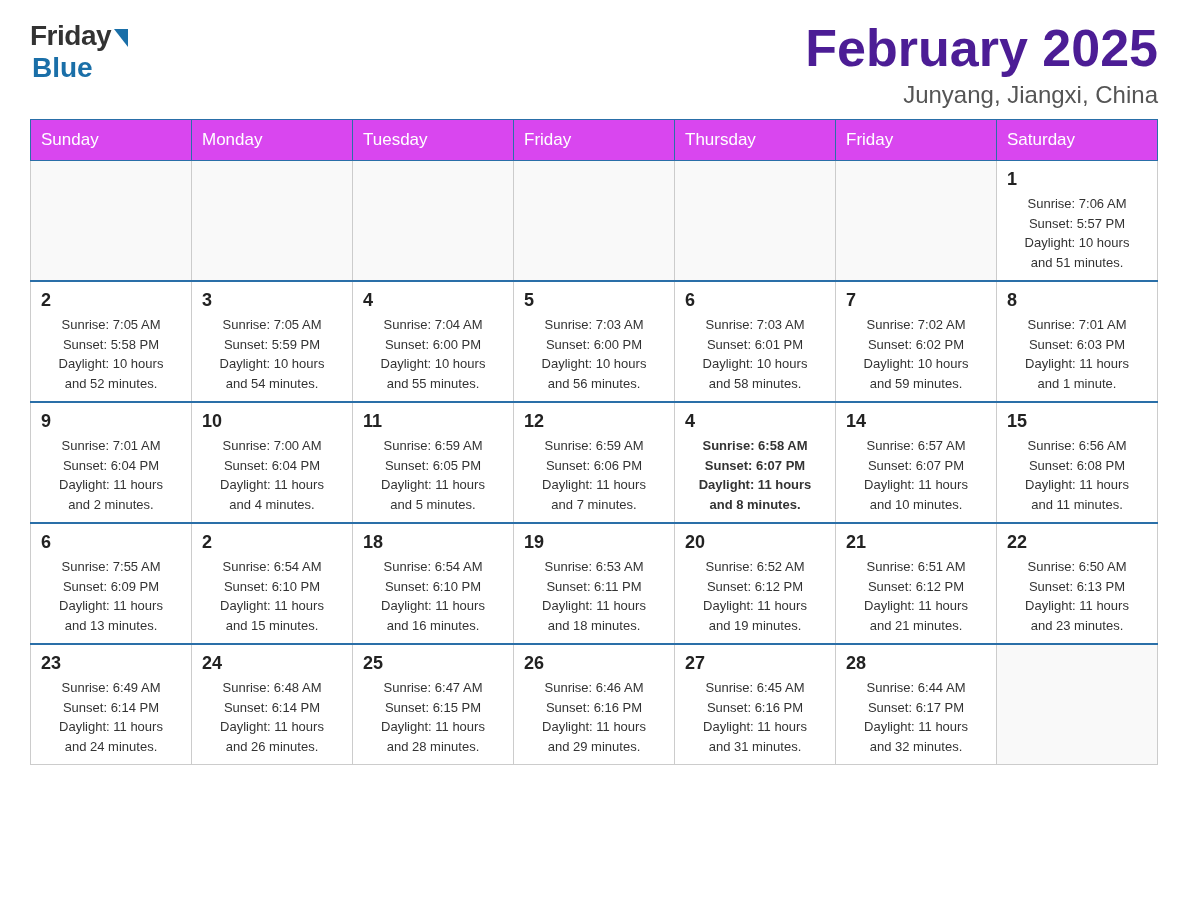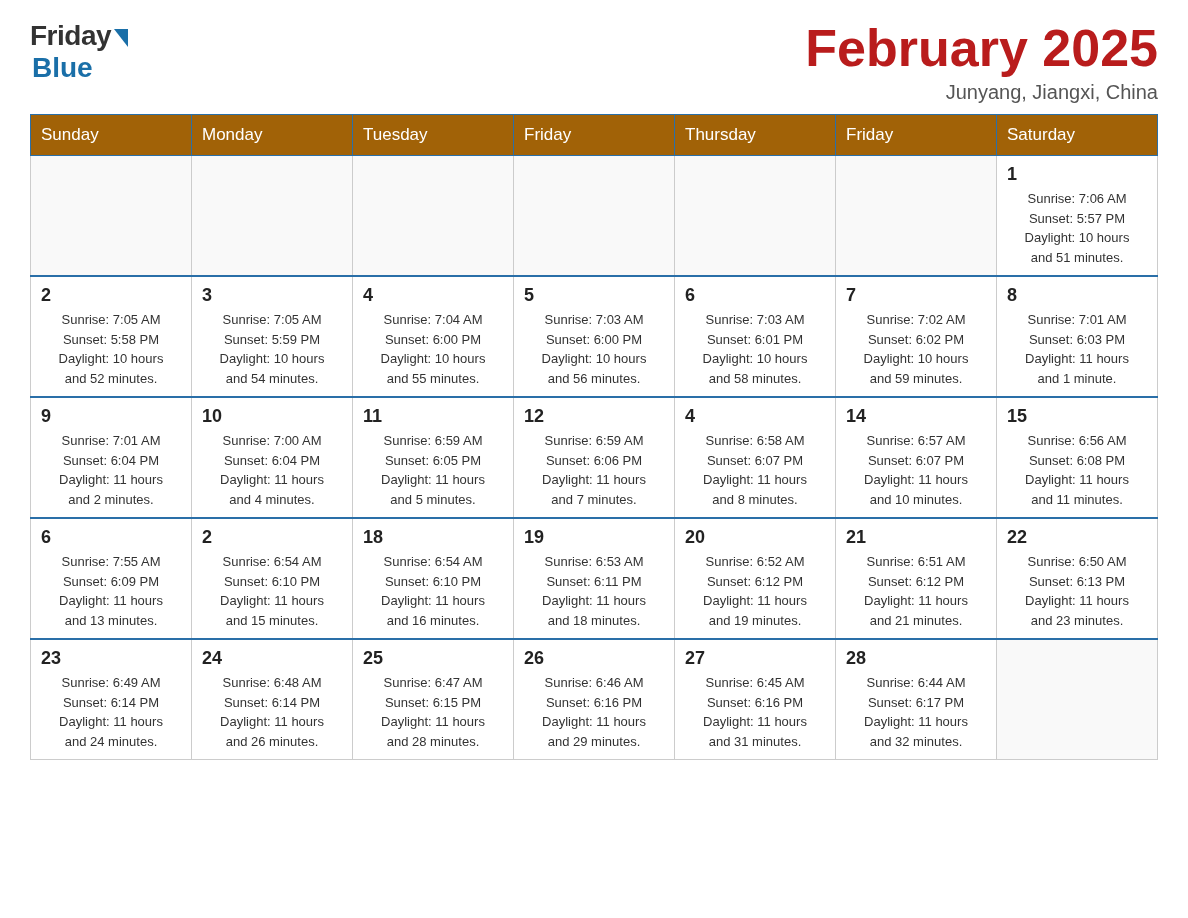--- a/index.html
+++ b/index.html
@@ -44,35 +44,35 @@
       font-weight: bold;
       color: #1a6fa8;
       margin-left: 2px;
     }
     .title-section {
       text-align: right;
     }
     .month-title {
       font-size: 52px;
       font-weight: bold;
-      color: #b91c1c;
+      color: #4c1d95;
       line-height: 1.1;
     }
     .location {
-      font-size: 20px;
+      font-size: 24px;
       color: #555;
       margin-top: 4px;
     }
     .calendar {
       width: 100%;
       border-collapse: collapse;
       margin-top: 10px;
     }
     .calendar th {
-      background-color: #a16207;
+      background-color: #d946ef;
       color: white;
       text-align: left;
       padding: 10px 10px;
       font-size: 17px;
       font-weight: normal;
       border: 1px solid #2a6fa8;
     }
     .calendar td {
       vertical-align: top;
       border: 1px solid #ccc;
@@ -221,21 +221,21 @@
         </td>
         <td>
           <span class="day-number">12</span>
           <div class="day-info" style="white-space: pre-line;">Sunrise: 6:59 AM
 Sunset: 6:06 PM
 Daylight: 11 hours
 and 7 minutes.</div>
         </td>
         <td>
           <span class="day-number">4</span>
-          <div class="day-info" style="white-space: pre-line;">Sunrise: 6:58 AM
+          <div class="day-info" style="white-space: pre-line; font-weight: bold;">Sunrise: 6:58 AM
 Sunset: 6:07 PM
 Daylight: 11 hours
 and 8 minutes.</div>
         </td>
         <td>
           <span class="day-number">14</span>
           <div class="day-info" style="white-space: pre-line;">Sunrise: 6:57 AM
 Sunset: 6:07 PM
 Daylight: 11 hours
 and 10 minutes.</div>

